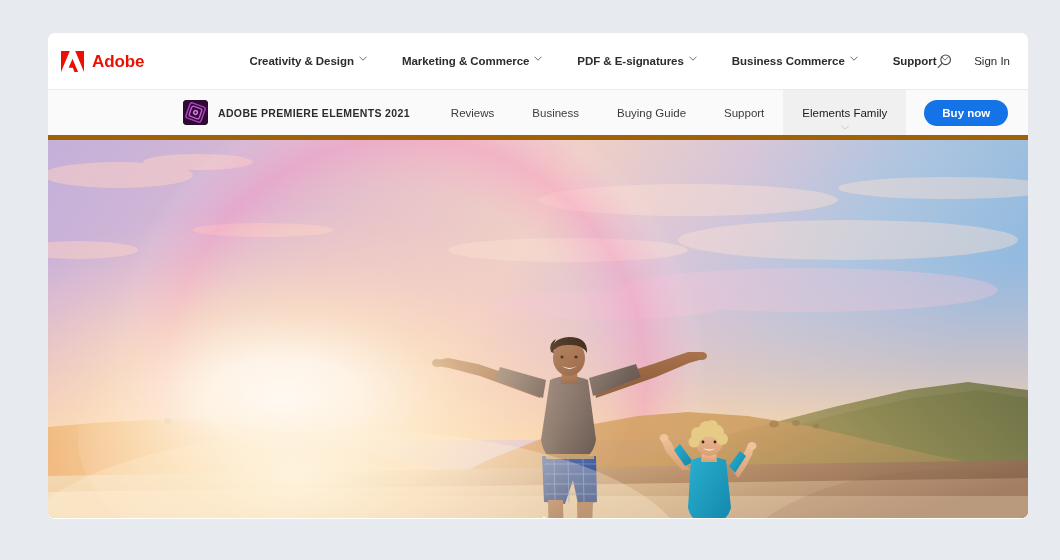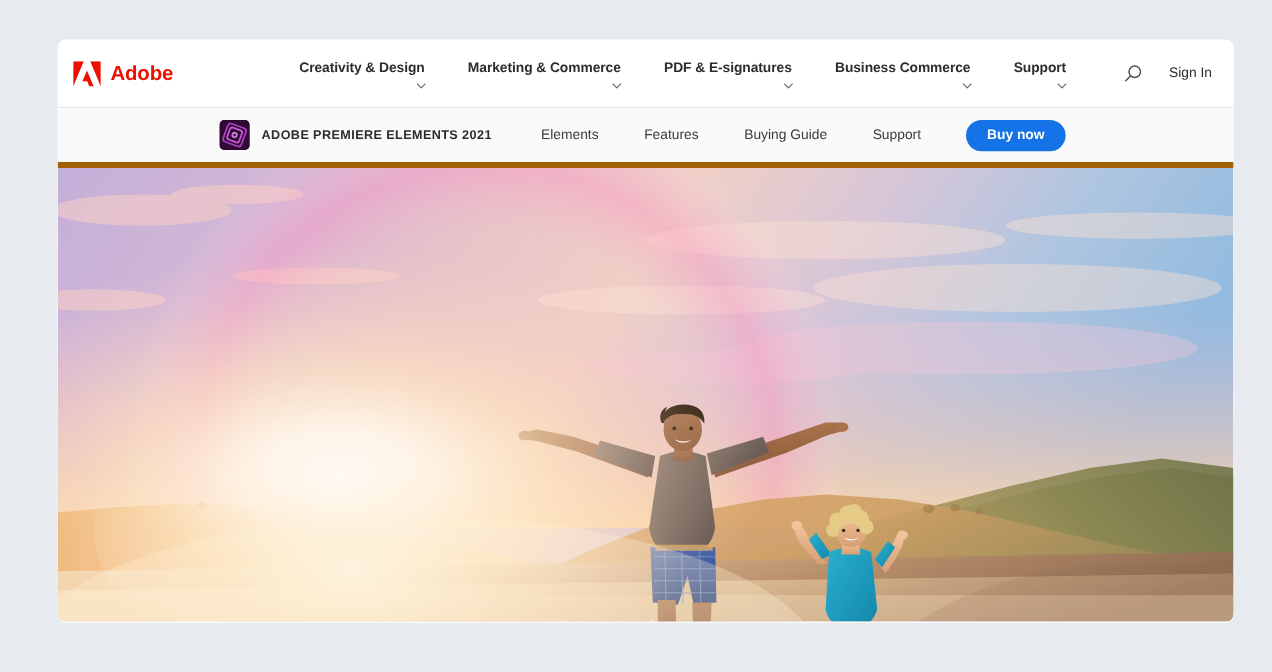--- a/index.html
+++ b/index.html
@@ -56,30 +56,29 @@
   }
 
   .global-links {
     display: flex;
     align-items: center;
     margin-left: 87px;
     gap: 0px;
   }
   .global-link {
     display: flex;
-    align-items: flex-end;
+    align-items: flex-start;
     gap: 5px;
     font-size: 11.5px;
     font-weight: bold;
     color: #2c2c2c;
     padding: 0 18px;
     cursor: pointer;
     white-space: nowrap;
     letter-spacing: -0.05px;
-    flex-direction: column;
   }
 
   .chev {
     width: 7px;
     height: 4px;
     display: inline-block;
     position: relative;
     top: 1px;
   }
   .chev svg { display: block; }
@@ -277,30 +276,38 @@
             <circle cx="0" cy="0" r="2.6" fill="#d678e8"></circle>
             <circle cx="0" cy="0" r="1.1" fill="#3a0c40"></circle>
           </g>
         </svg>
       </span>
       <span class="product-title">ADOBE PREMIERE ELEMENTS 2021</span>
     </div>
 
     <nav class="product-links">
       <div class="product-link">
-        <span>Elements</span>
+        <span>Reviews</span>
       </div>
       <div class="product-link">
-        <span>Features</span>
+        <span>Business</span>
       </div>
       <div class="product-link">
         <span>Buying Guide</span>
       </div>
       <div class="product-link">
         <span>Support</span>
+      </div>
+      <div class="product-link active">
+        <span>Elements Family</span>
+        <span class="sub-caret">
+          <svg viewBox="0 0 9 5" width="9" height="5">
+              <path d="M0.7 0.8L4.5 4.1L8.3 0.8" fill="none" stroke="#8a8a8a" stroke-width="1"></path>
+            </svg>
+        </span>
       </div>
     </nav>
 
     <div class="cta-wrap">
       <button class="buy-btn">Buy now</button>
     </div>
   </div>
 
   <div class="hero">
     <svg viewBox="0 0 980 378" preserveAspectRatio="xMidYMid slice" xmlns="http://www.w3.org/2000/svg">

